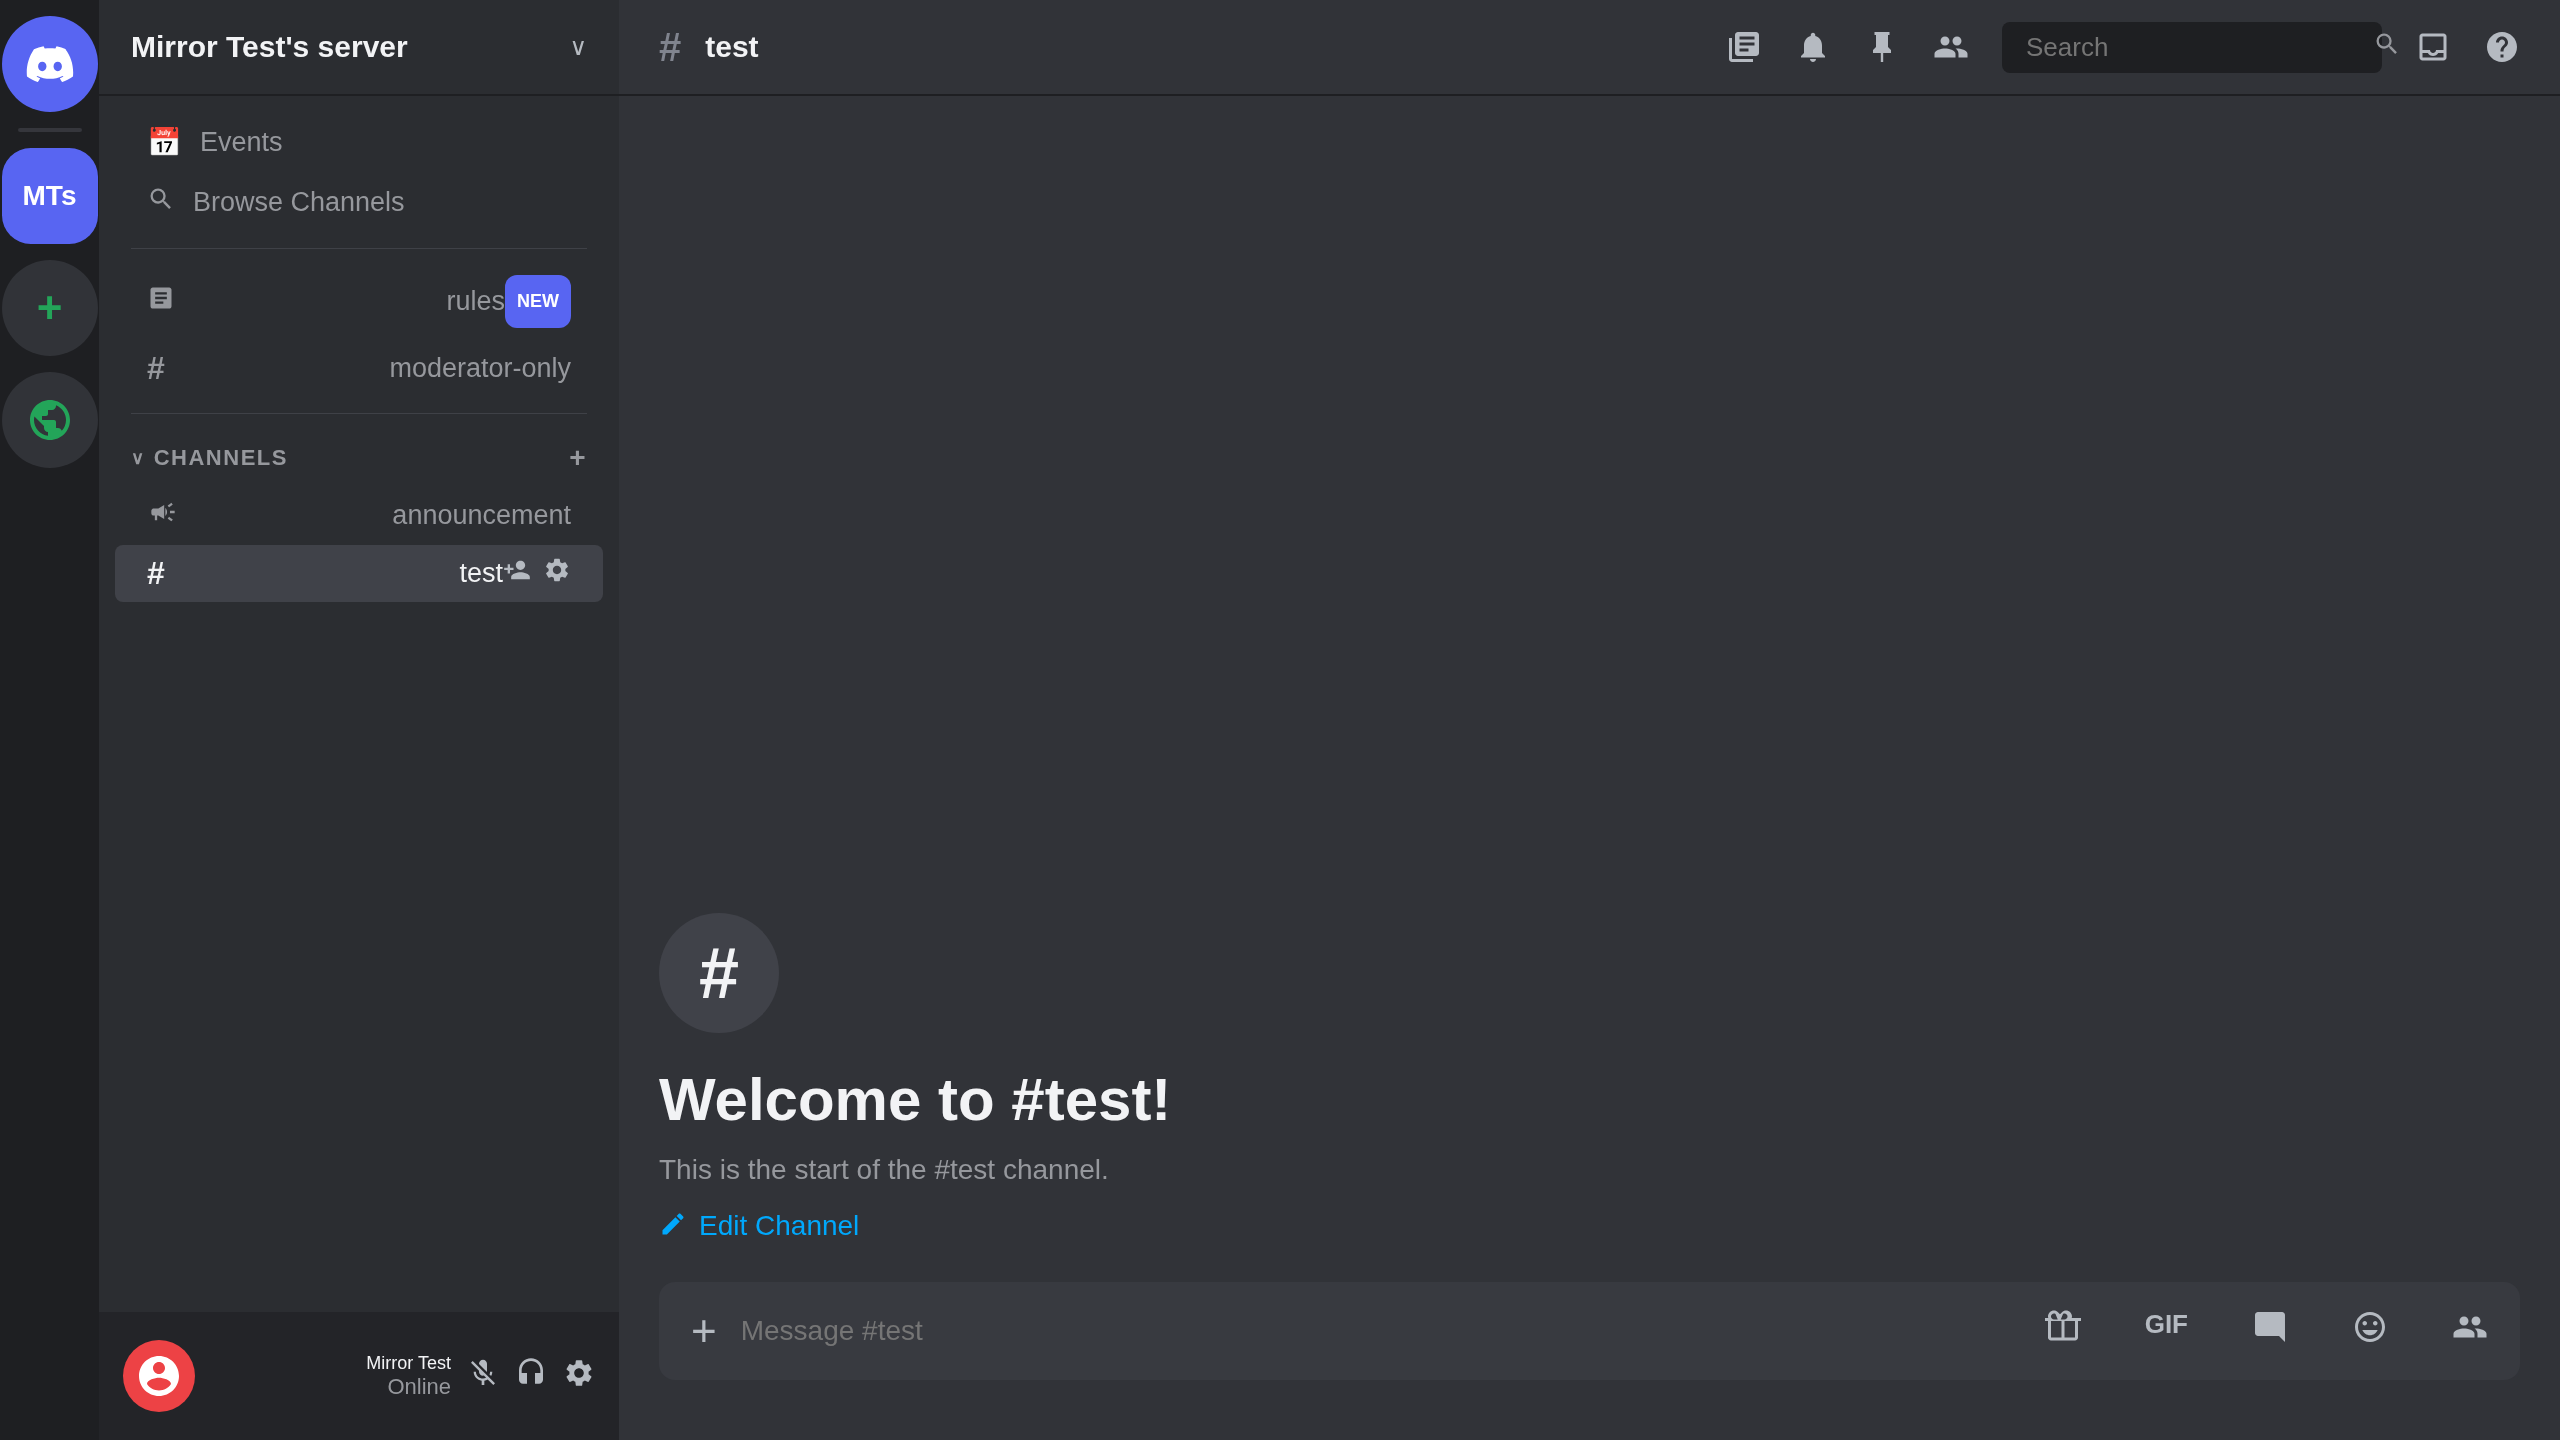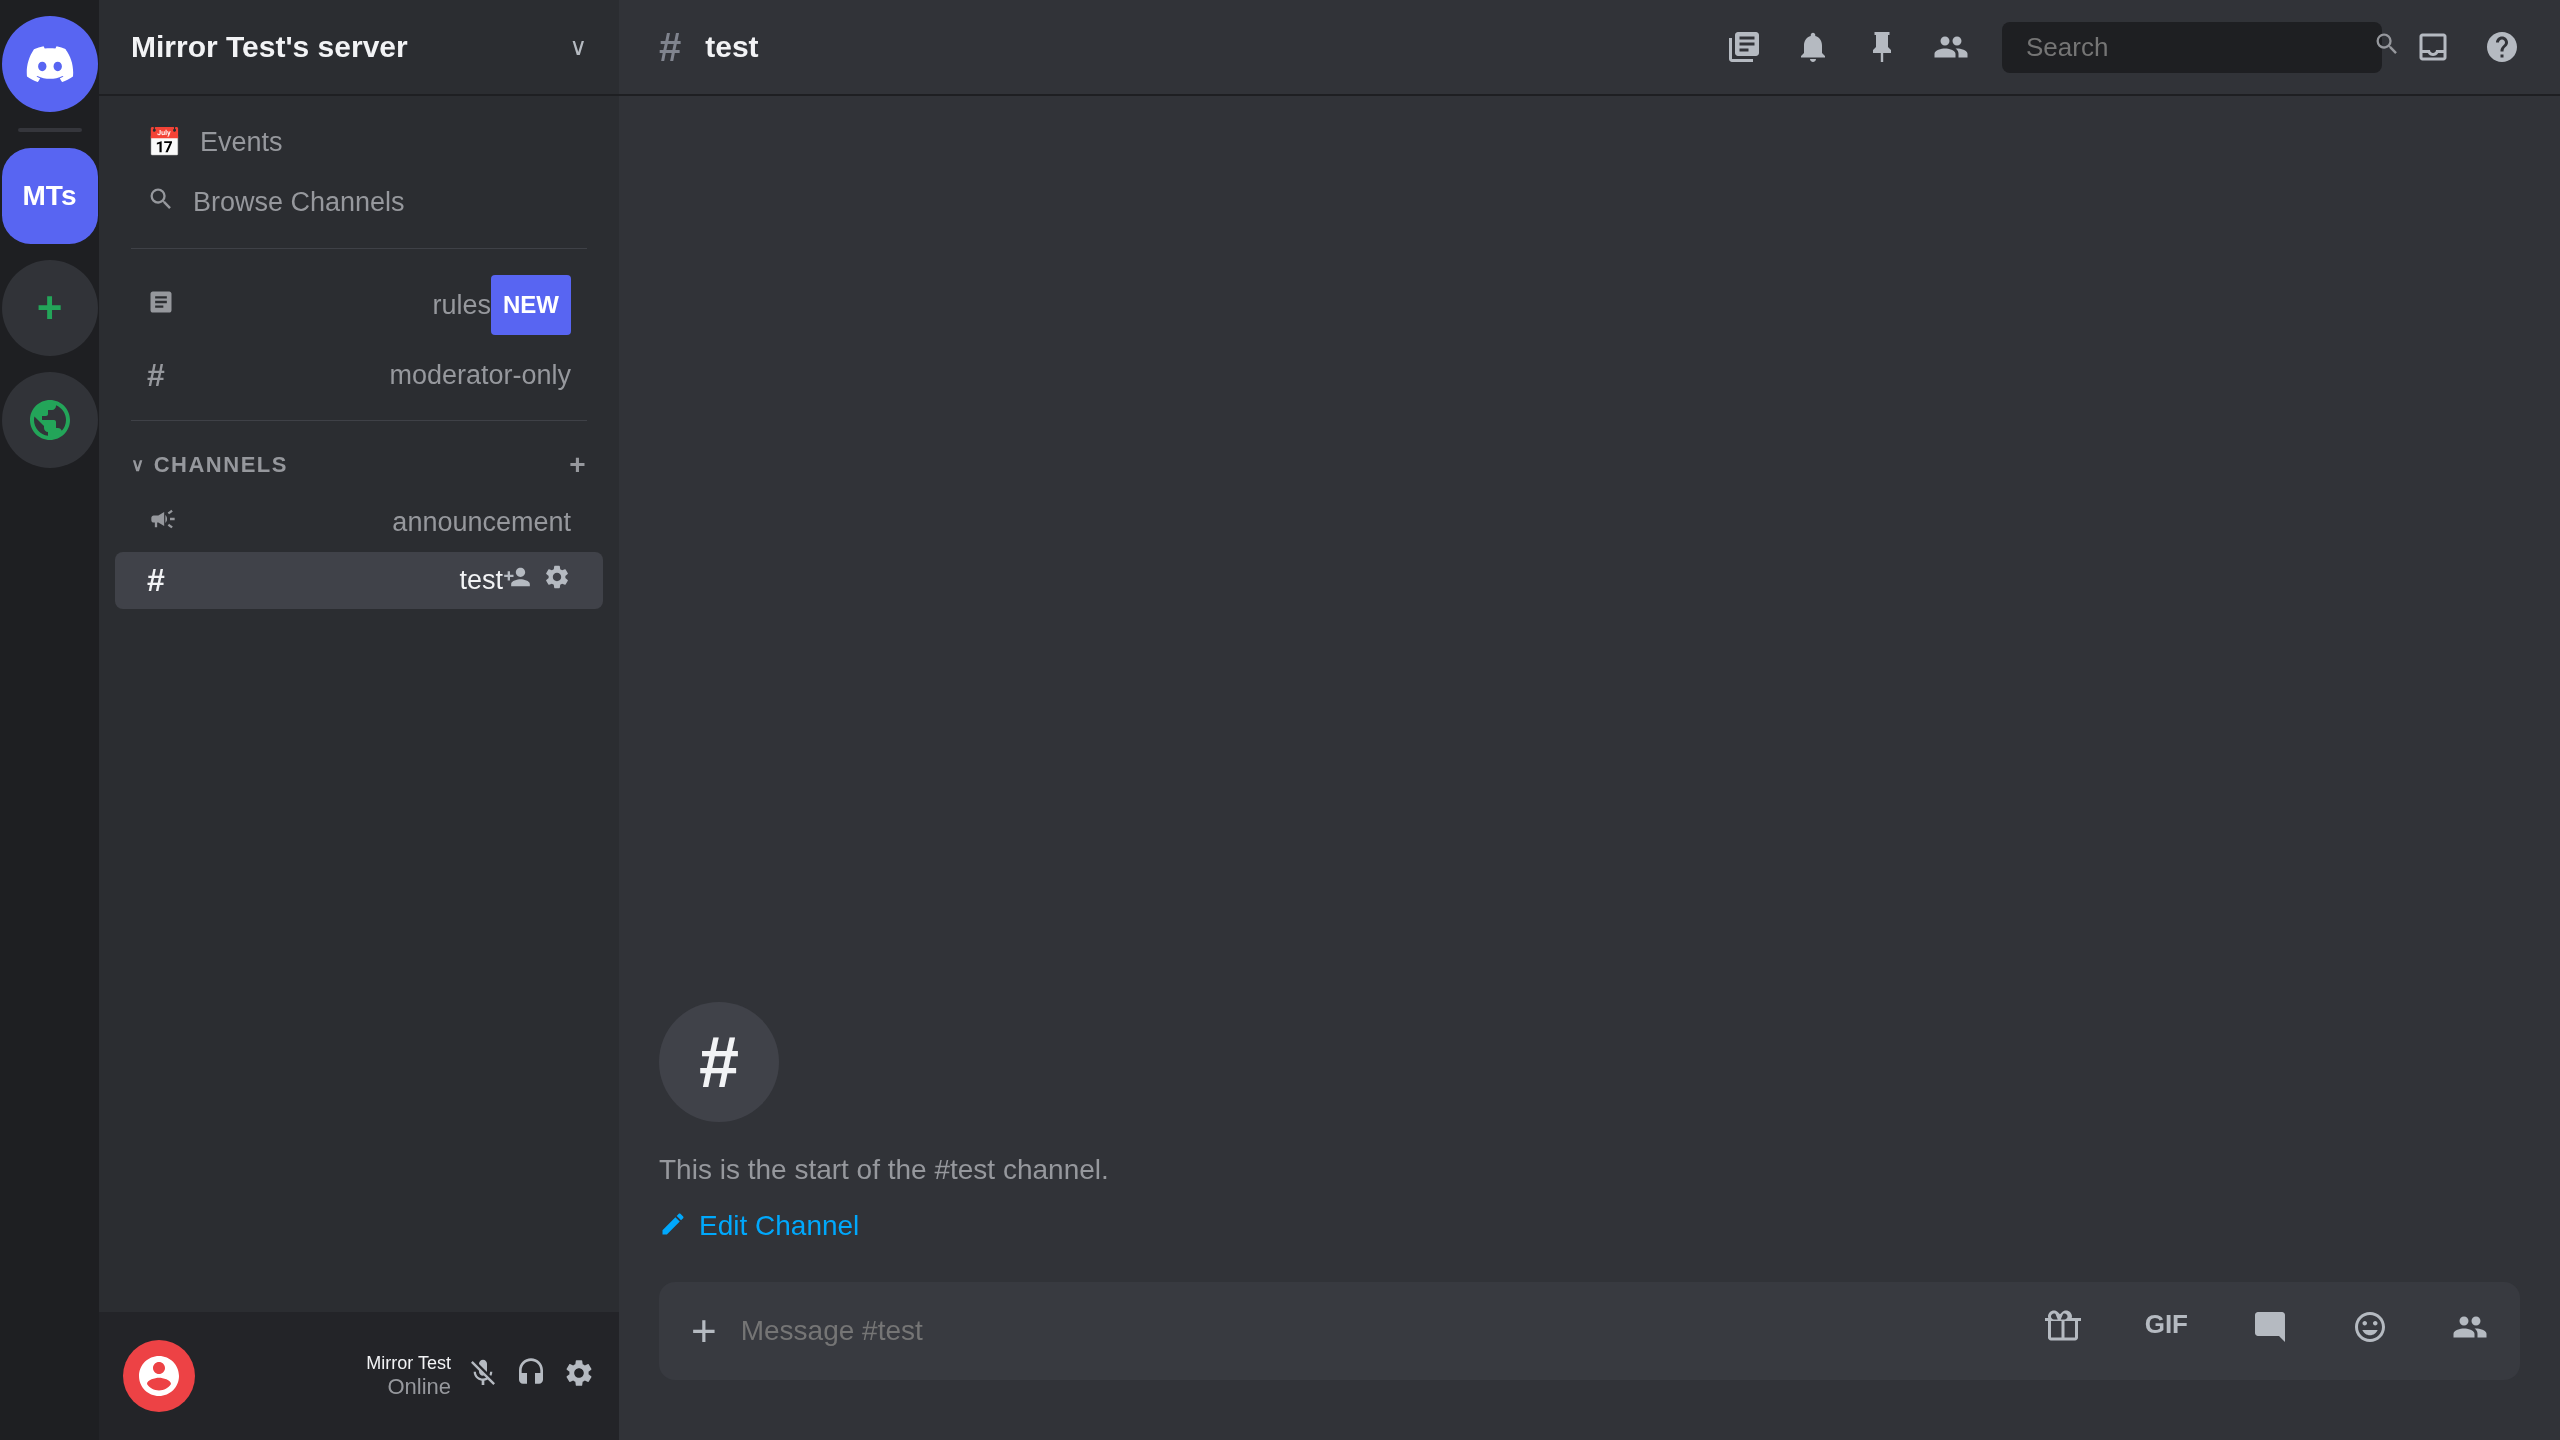--- a/index.html
+++ b/index.html
@@ -182,24 +182,24 @@
     .channel-item .actions {
       display: flex;
       gap: 12px;
       align-items: center;
       color: #b5bac1;
     }
 
     .badge-new {
       background: #5865f2;
       color: white;
-      font-size: 24px;
+      font-size: 18px;
       font-weight: 700;
       padding: 16px 12px;
-      border-radius: 4px;
+      border-radius: 12px;
       margin-left: auto;
     }
 
     
     .user-panel {
       height: 128px;
       background: #232428;
       display: flex;
       align-items: center;
       padding: 0 24px;
@@ -579,20 +579,21 @@
         <svg width="36" height="36" viewBox="0 0 24 24" fill="#b5bac1">
             <path d="M12 2C6.48 2 2 6.48 2 12s4.48 10 10 10 10-4.48 10-10S17.52 2 12 2zm1 17h-2v-2h2v2zm2.07-7.75l-.9.92C13.45 12.9 13 13.5 13 15h-2v-.5c0-1.1.45-2.1 1.17-2.83l1.24-1.26c.37-.36.59-.86.59-1.41 0-1.1-.9-2-2-2s-2 .9-2 2H8c0-2.21 1.79-4 4-4s4 1.79 4 4c0 .88-.36 1.68-.93 2.25z"></path>
           </svg>
       </span>
     </div>
   </div>
 
   <div class="chat-area">
     <div class="welcome-section">
       <div class="welcome-icon" style="font-size:72px;font-weight:900;">#</div>
+      <div class="welcome-title">Welcome to #test!</div>
       <div class="welcome-desc">This is the start of the #test channel.</div>
       <div class="edit-channel-link">
         <svg width="28" height="28" viewBox="0 0 24 24" fill="#00a8fc">
             <path d="M3 17.25V21h3.75L17.81 9.94l-3.75-3.75L3 17.25zM20.71 7.04c.39-.39.39-1.02 0-1.41l-2.34-2.34c-.39-.39-1.02-.39-1.41 0l-1.83 1.83 3.75 3.75 1.83-1.83z"></path>
           </svg>
         <span>Edit Channel</span>
       </div>
     </div>
 
     <div class="message-bar">

